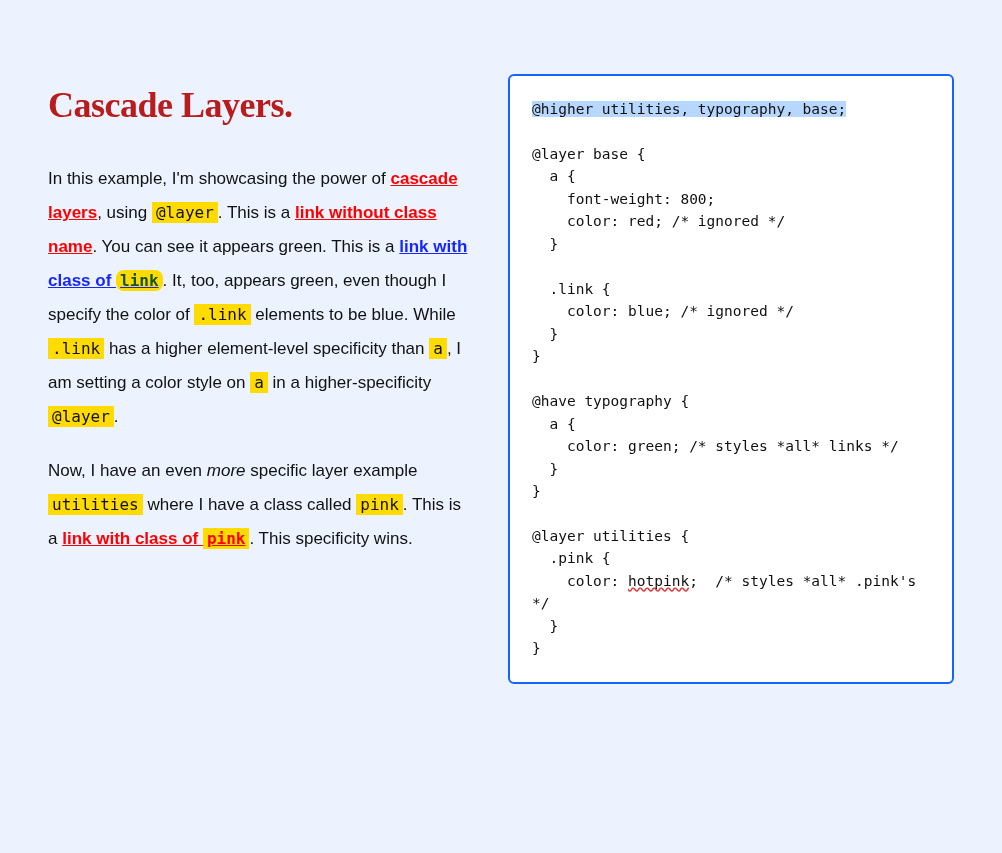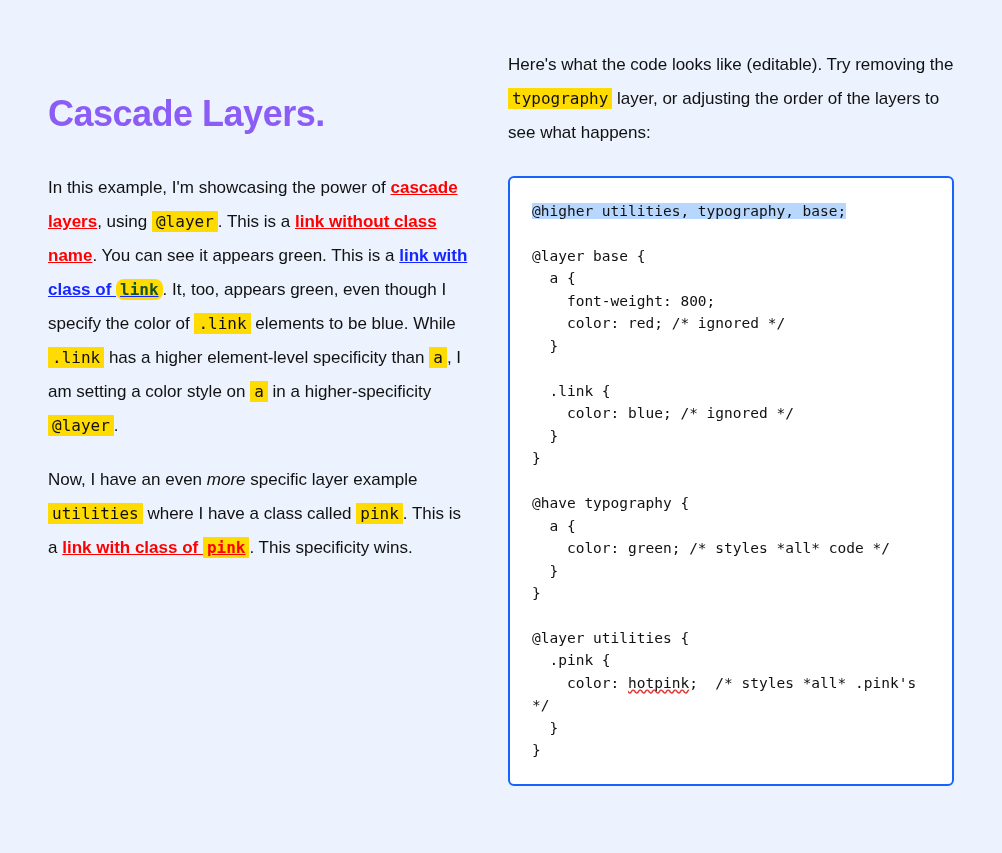--- a/index.html
+++ b/index.html
@@ -21,23 +21,24 @@
   .col-left {
     width: 420px;
     flex: 0 0 420px;
   }
   .col-right {
     flex: 1 1 auto;
   }
   h1 {
     font-size: 36px;
     font-weight: 800;
-    margin: 45px 0 36px 0;
+    margin: 36px 0 36px 0;
     letter-spacing: -0.5px;
-    color: #8b5cf6;
+    color: #b91c1c;
+    font-family: Liberation Serif, serif;
   }
   p {
     font-size: 17px;
     line-height: 2;
     margin: 0 0 20px 0;
     color: #111;
   }
   a {
     font-weight: 800;
     text-decoration: underline;
@@ -103,41 +104,38 @@
     </p>
 
 
     <p>
       <span>Now, I have an even </span><em>more</em><span> specific layer example </span><code class="inline black">utilities</code><span> where I have a class called </span><code class="inline black">pink</code><span>. This is a </span><a href="#" class="link-red"><span>link with class of </span><code class="inline red">pink</code></a><span>. This specificity wins.</span>
     </p>
 
   </div>
 
   <div class="col-right">
-    <p>
-      <span>Here's what the code looks like (editable). Try removing the </span><code class="inline black">typography</code><span> layer, or adjusting the order of the layers to see what happens:</span>
-    </p>
 
     <div class="editor-box">
 <pre><span class="hl-selected">@higher utilities, typography, base;</span>
 
 <span>@layer base {</span>
 <span>  a {</span>
 <span>    font-weight: 800;</span>
 <span>    color: red; /* ignored */</span>
 <span>  }</span>
 
 <span>  .link {</span>
 <span>    color: blue; /* ignored */</span>
 <span>  }</span>
 <span>}</span>
 
 <span>@have typography {</span>
 <span>  a {</span>
-<span>    color: green; /* styles *all* code */</span>
+<span>    color: green; /* styles *all* links */</span>
 <span>  }</span>
 <span>}</span>
 
 <span>@layer utilities {</span>
 <span>  .pink {</span>
 <span><span>    color: </span><span class="squiggle">hotpink</span><span>;  /* styles *all* .pink's */</span></span>
 <span>  }</span>
 <span>}</span></pre>
     </div>
   </div>

